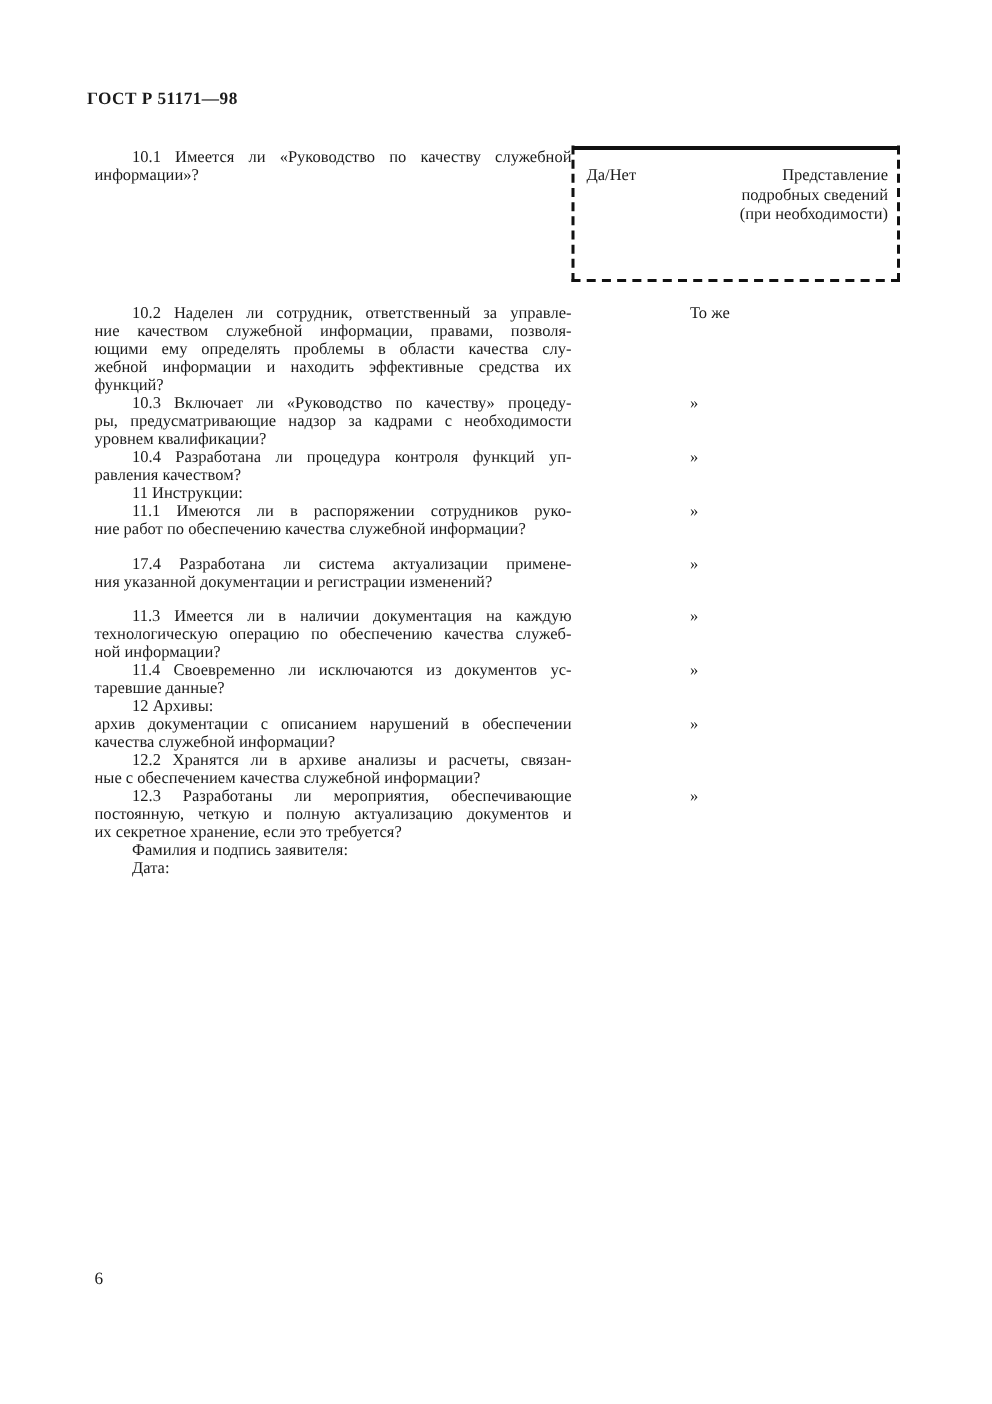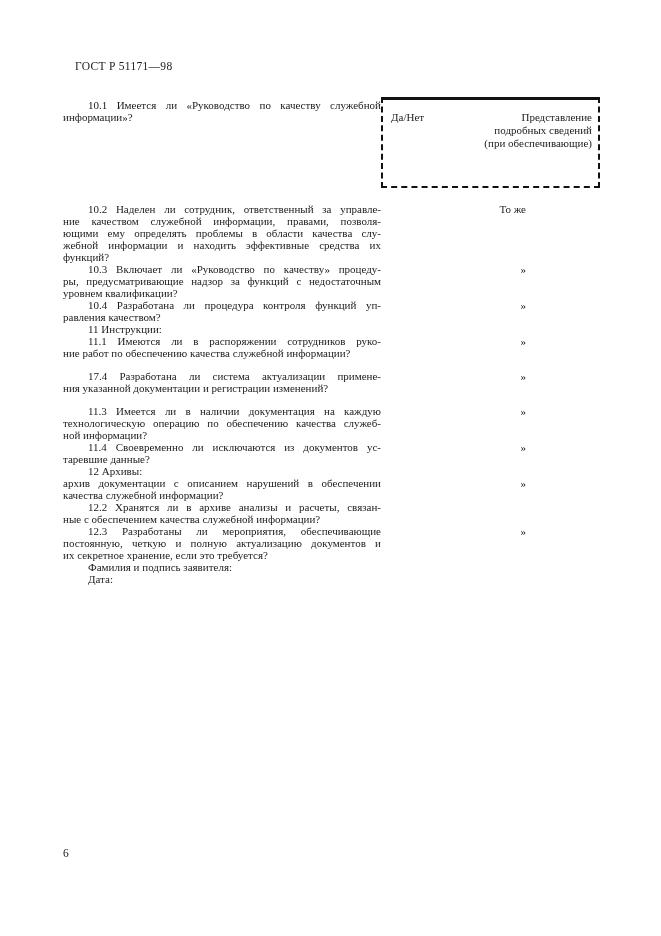--- a/index.html
+++ b/index.html
@@ -6,23 +6,23 @@
   html, body { width: 661px; height: 936px; }
   body {
     background: #ffffff;
     position: relative;
     font-family: "Liberation Serif", serif;
     color: #1b1b1b;
     overflow: hidden;
   }
   .page-header {
     position: absolute;
-    left: 75px;
+    left: 58px;
     top: 60px;
-    font-weight: normal;
+    font-weight: bold;
     font-size: 11.5px;
     letter-spacing: 0.3px;
   }
   .answer-box {
     position: absolute;
     left: 381px;
     top: 97px;
     width: 219px;
     height: 91px;
     border: 2px dashed #111;
@@ -53,21 +53,21 @@
   }
   .q-item { position: relative; width: 537px; }
   .q-lines { width: 318px; }
   .q-line.first { text-indent: 25px; }
   .q-line.jl { text-align: justify; text-align-last: justify; }
   .q-answer {
     position: absolute;
     left: 397px;
     top: 0;
     width: 66px;
-    text-align: right;
+    text-align: left;
   }
   .gap-before { margin-top: 11px; }
   .gap-after-large { margin-bottom: 80px; }
   .page-number {
     position: absolute;
     left: 63px;
     top: 847px;
     font-size: 11.5px;
   }
 </style>
@@ -76,21 +76,21 @@
 
 <div class="page">
 
   <div class="page-header">ГОСТ Р 51171—98</div>
 
   <div class="answer-box">
     <span class="yes-no">Да/Нет</span>
     <div class="details">
       <div>Представление</div>
       <div>подробных сведений</div>
-      <div>(при обеспечивающие)</div>
+      <div>(при необходимости)</div>
     </div>
   </div>
 
   <div class="content">
       <div class="q-item gap-after-large">
         <div class="q-lines">
           <div class="q-line first jl">10.1 Имеется ли  «Руководство по качеству служебной</div>
           <div class="q-line">информации»?</div>
         </div>
       </div>
@@ -100,21 +100,21 @@
           <div class="q-line jl">ние качеством служебной информации, правами, позволя-</div>
           <div class="q-line jl">ющими ему определять проблемы в области качества слу-</div>
           <div class="q-line jl">жебной информации и находить эффективные средства их</div>
           <div class="q-line">функций?</div>
         </div>
         <span class="q-answer">То же</span>
       </div>
       <div class="q-item">
         <div class="q-lines">
           <div class="q-line first jl">10.3 Включает ли «Руководство по качеству» процеду-</div>
-          <div class="q-line jl">ры, предусматривающие надзор за функций с недостаточным</div>
+          <div class="q-line jl">ры, предусматривающие надзор за кадрами с необходимости</div>
           <div class="q-line">уровнем квалификации?</div>
         </div>
         <span class="q-answer">»</span>
       </div>
       <div class="q-item">
         <div class="q-lines">
           <div class="q-line first jl">10.4 Разработана ли процедура контроля функций уп-</div>
           <div class="q-line">равления качеством?</div>
         </div>
         <span class="q-answer">»</span>

